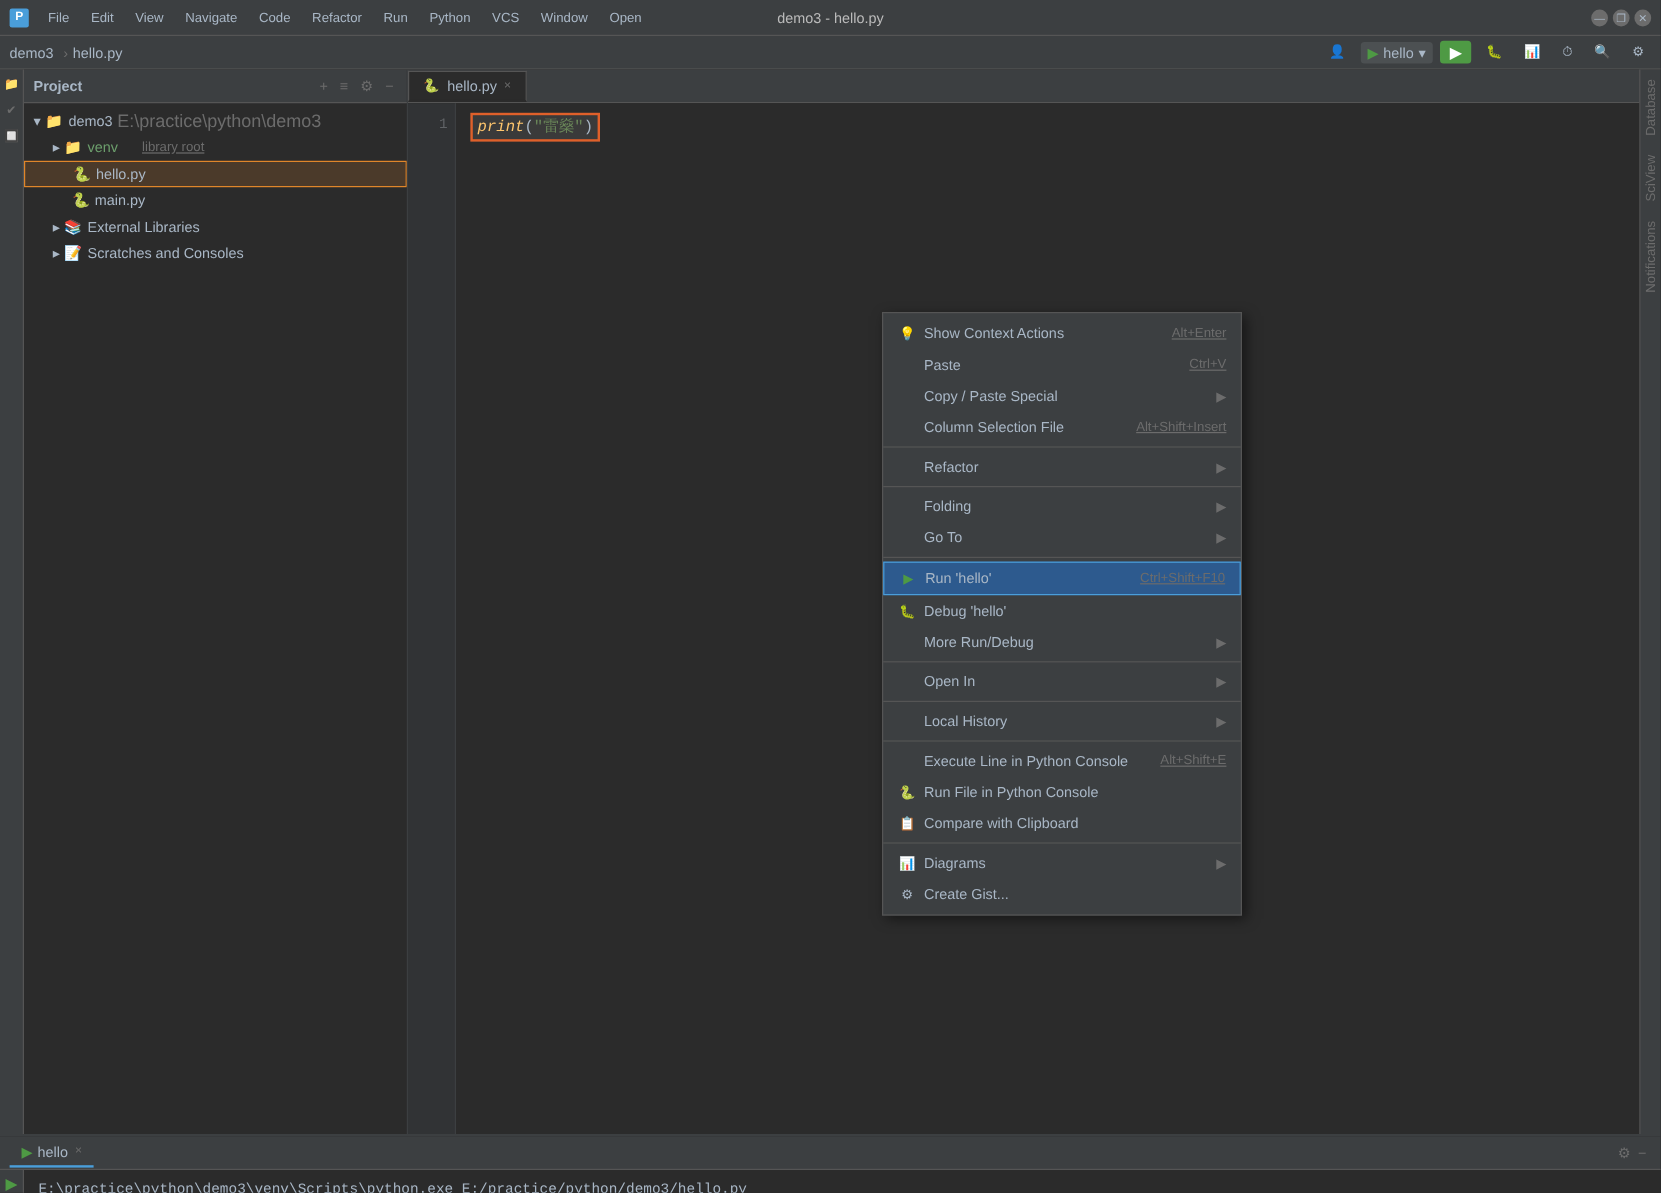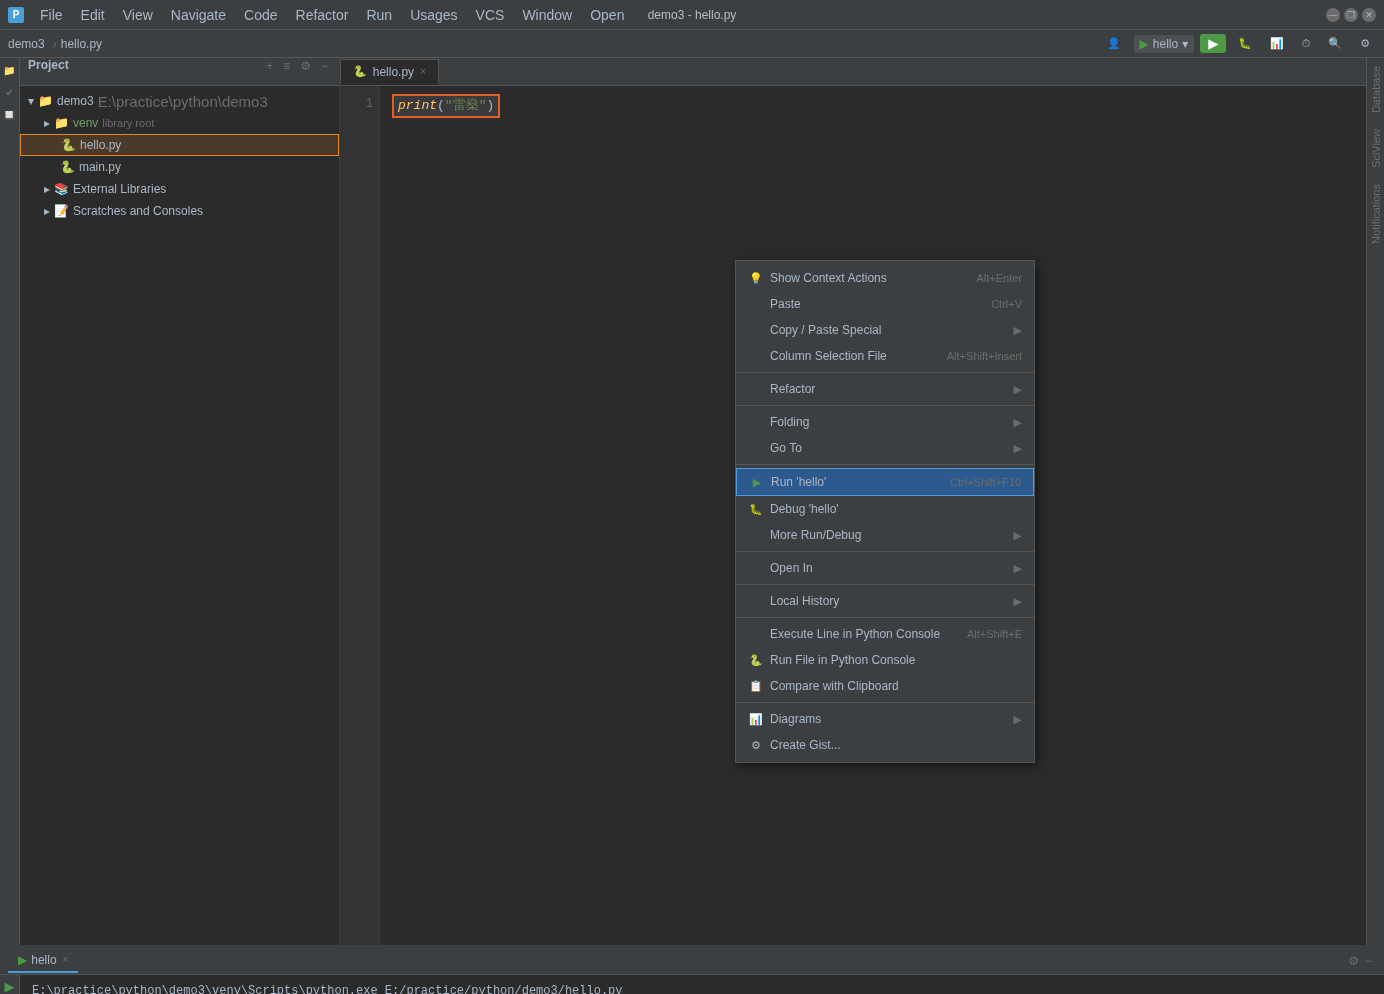--- a/index.html
+++ b/index.html
@@ -31,21 +31,21 @@
       display: flex; align-items: center; justify-content: center;
       color: white; font-size: 10px; font-weight: bold;
     }
     #title-bar .menu-bar {
       display: flex; gap: 2px; flex: 1;
     }
     #title-bar .menu-item {
       padding: 2px 8px;
       cursor: pointer;
       border-radius: 3px;
-      font-size: 14px;
+      font-size: 11px;
     }
     #title-bar .title-center {
       position: absolute; left: 50%; transform: translateX(-50%);
       color: #bbb; font-size: 12px; text-align: right;
     }
     #title-bar .win-controls {
       display: flex; gap: 4px; margin-left: auto;
     }
     #title-bar .win-btn {
       width: 14px; height: 14px; border-radius: 50%;
@@ -127,21 +127,21 @@
       width: 320px;
       background: #2b2b2b;
       border-right: 1px solid #3c3f41;
       display: flex;
       flex-direction: column;
     }
     #project-header {
       height: 28px;
       background: #3c3f41;
       display: flex;
-      align-items: flex-start;
+      align-items: center;
       padding: 0 8px;
       border-bottom: 1px solid #555;
       gap: 4px;
     }
     #project-header .project-title {
       color: #a9b7c6; font-weight: bold; font-size: 12px; flex: 1;
     }
     .proj-btn {
       background: transparent; border: none; color: #6c6c6c;
       cursor: pointer; font-size: 12px; padding: 1px 3px;
@@ -318,21 +318,21 @@
     }
     .cm-item {
       display: flex;
       align-items: center;
       padding: 5px 12px;
       cursor: pointer;
       font-size: 12px;
     }
     .cm-item.highlighted { background: #2d5a8e; border: 1px solid #4a9eda; }
     .cm-item .cm-label { flex: 1; color: #a9b7c6; }
-    .cm-item .cm-shortcut { color: #6c6c6c; font-size: 11px; }
+    .cm-item .cm-shortcut { color: #6c6c6c; font-size: 11px; text-decoration: underline; }
     .cm-item .cm-arrow { color: #6c6c6c; font-size: 11px; margin-left: 4px; }
     .cm-item .cm-icon { width: 16px; height: 16px; margin-right: 6px; display: flex; align-items: center; justify-content: center; font-size: 11px; }
     .cm-separator {
       height: 1px;
       background: #555;
       margin: 3px 0;
     }
     .cm-item .run-icon { color: #4e9a44; }
     .cm-item .debug-icon { color: #4a9eda; }
   </style>
@@ -342,21 +342,21 @@
 <div id="title-bar">
   <div class="app-icon">P</div>
   <div class="menu-bar">
     <span class="menu-item">File</span>
     <span class="menu-item">Edit</span>
     <span class="menu-item">View</span>
     <span class="menu-item">Navigate</span>
     <span class="menu-item">Code</span>
     <span class="menu-item">Refactor</span>
     <span class="menu-item">Run</span>
-    <span class="menu-item">Usages</span>
+    <span class="menu-item">Python</span>
     <span class="menu-item">VCS</span>
     <span class="menu-item">Window</span>
     <span class="menu-item">Open</span>
   </div>
   <div class="title-center">demo3 - hello.py</div>
   <div class="win-controls">
     <div class="win-btn win-min">—</div>
     <div class="win-btn win-max">❐</div>
     <div class="win-btn win-close">✕</div>
   </div>
@@ -406,21 +406,21 @@
         <span class="icon">📁</span>
         <span class="label folder-label">demo3</span>
         <span style="color:#6c6c6c;font-size:15px;margin-left:4px;">E:\practice\python\demo3</span>
       </div>
 
       <div class="tree-item">
         <span class="indent" style="width:16px;display:inline-block;"></span>
         <span class="icon">▸</span>
         <span class="icon">📁</span>
         <span class="label venv-label">venv</span>
-        <span style="color:#6c6c6c;font-size:11px;margin-left:4px;">library root</span>
+        <span style="color:#6c6c6c;font-size:11px;margin-left:20px;text-decoration:underline;">library root</span>
       </div>
 
       <div class="tree-item highlighted">
         <span class="indent" style="width:32px;display:inline-block;"></span>
         <span class="icon" style="color:#4a9eda;">🐍</span>
         <span class="label file-py">hello.py</span>
       </div>
 
       <div class="tree-item">
         <span class="indent" style="width:32px;display:inline-block;"></span>

